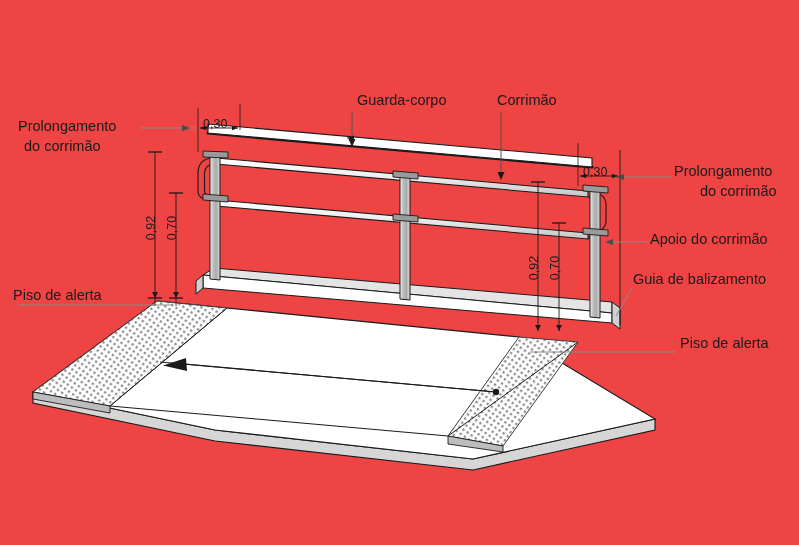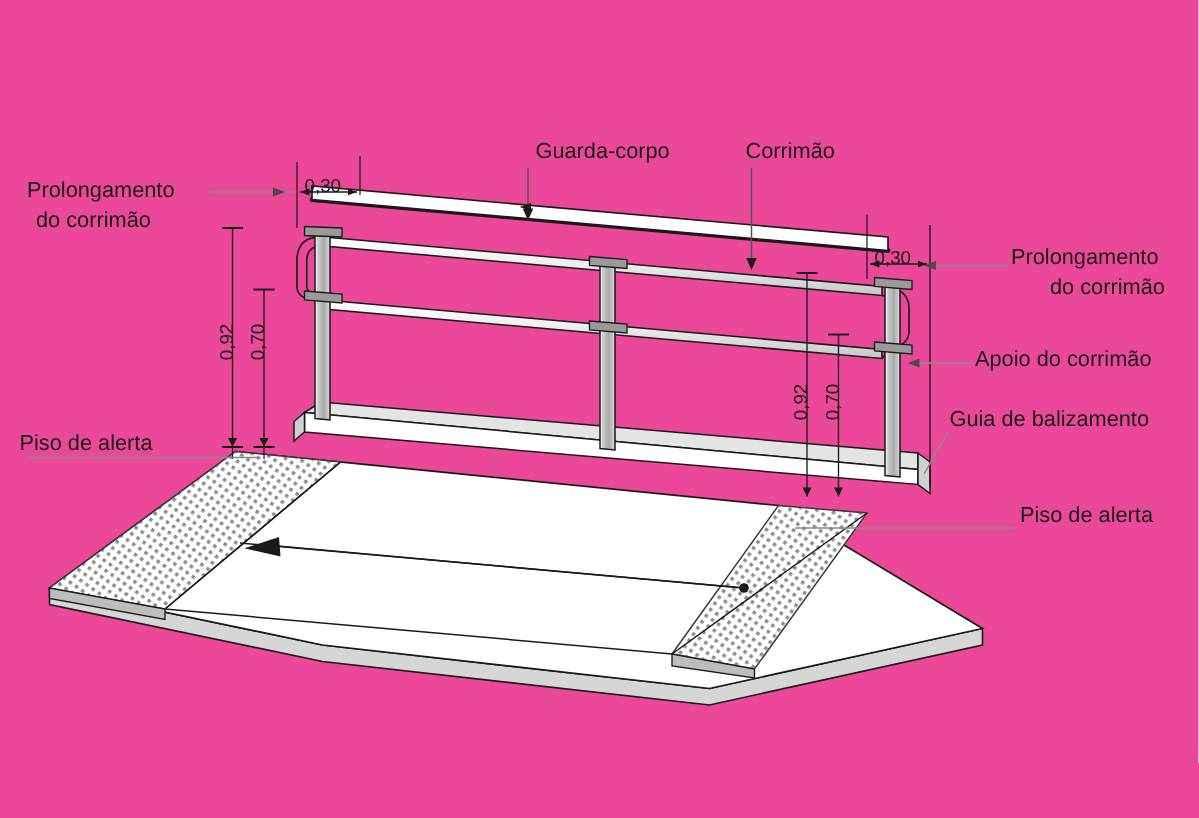--- a/index.html
+++ b/index.html
@@ -1,17 +1,17 @@
 <!DOCTYPE html>
 <html><head>
 <meta charset="utf-8">
 <style>
   html,body{margin:0;padding:0;background:#ffffff;}
   body{width:799px;height:545px;overflow:hidden;font-family:"Liberation Sans",sans-serif;}
-  #stage{position:relative;width:799px;height:545px;background:#ec4899;}
+  #stage{position:relative;width:799px;height:545px;background:#ef4444;}
   svg#drawing{position:absolute;left:0;top:0;width:799px;height:545px;}
   .lbl{font-family:"Liberation Sans",sans-serif;font-size:14.5px;fill:#1a1a1a;}
   .dim{font-family:"Liberation Sans",sans-serif;font-size:12.5px;fill:#1a1a1a;}
 </style>
 </head>
 <body>
 
 <div id="stage">
 
 <svg id="drawing" viewBox="0 0 799 545">

